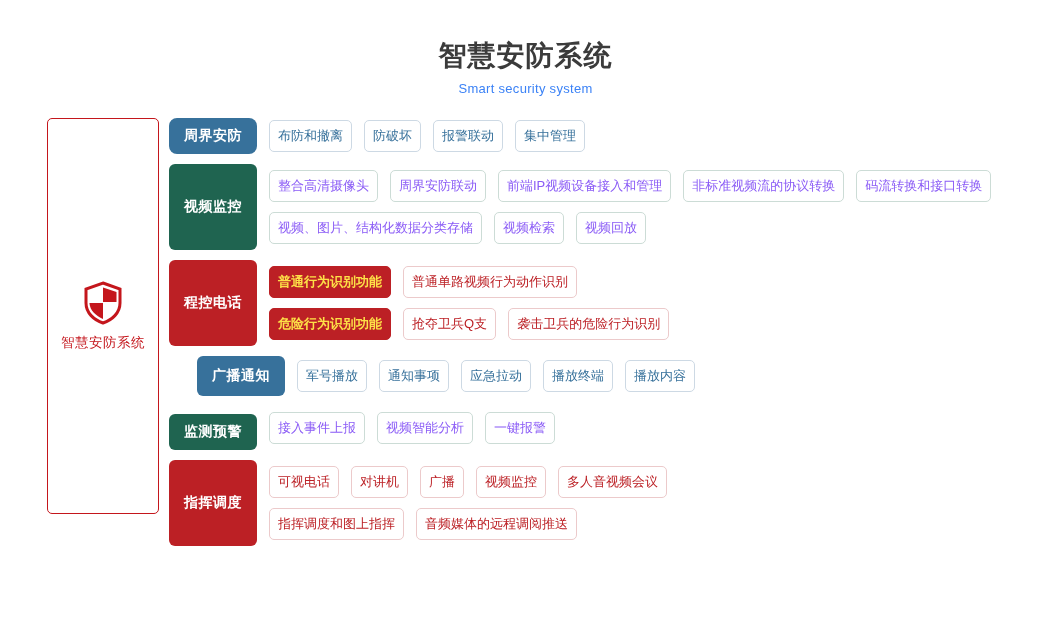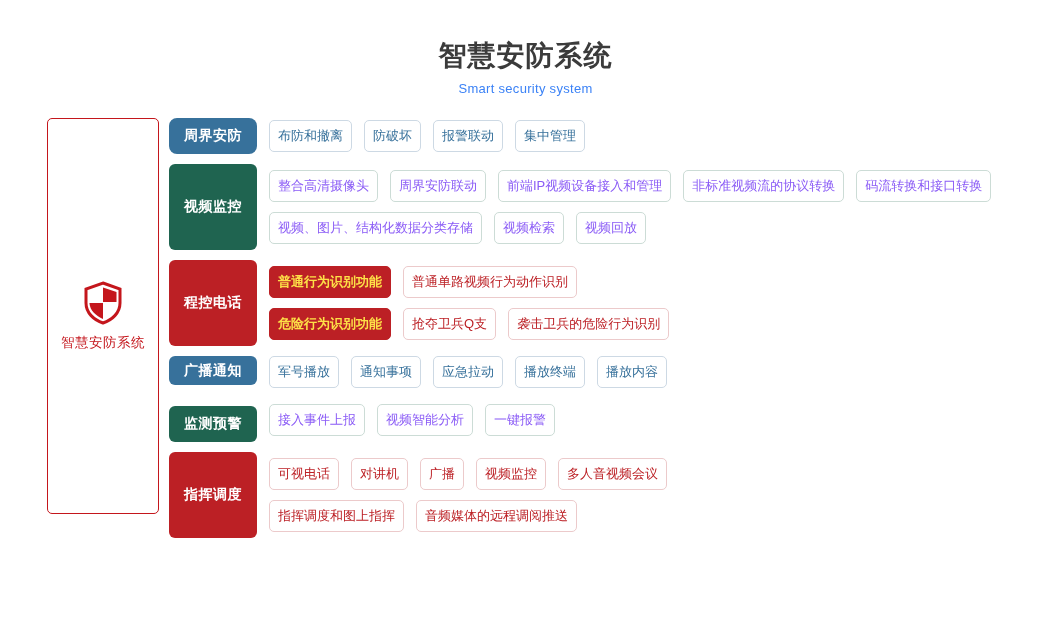--- a/index.html
+++ b/index.html
@@ -203,21 +203,21 @@
             <div class="pill red">普通单路视频行为动作识别</div>
           </div>
           <div class="pill-line">
             <div class="pill red solid-red">危险行为识别功能</div>
             <div class="pill red">抢夺卫兵Q支</div>
             <div class="pill red">袭击卫兵的危险行为识别</div>
           </div>
         </div>
       </div>
       <div class="cat-row">
-        <div class="cat-badge blue" style="height: 29px;">广播通知</div>
+        <div class="cat-badge blue" style="height: 40px; margin-left: 28px;">广播通知</div>
         <div class="pill-groups">
           <div class="pill-line">
             <div class="pill blue">军号播放</div>
             <div class="pill blue">通知事项</div>
             <div class="pill blue">应急拉动</div>
             <div class="pill blue">播放终端</div>
             <div class="pill blue">播放内容</div>
           </div>
         </div>
       </div>

